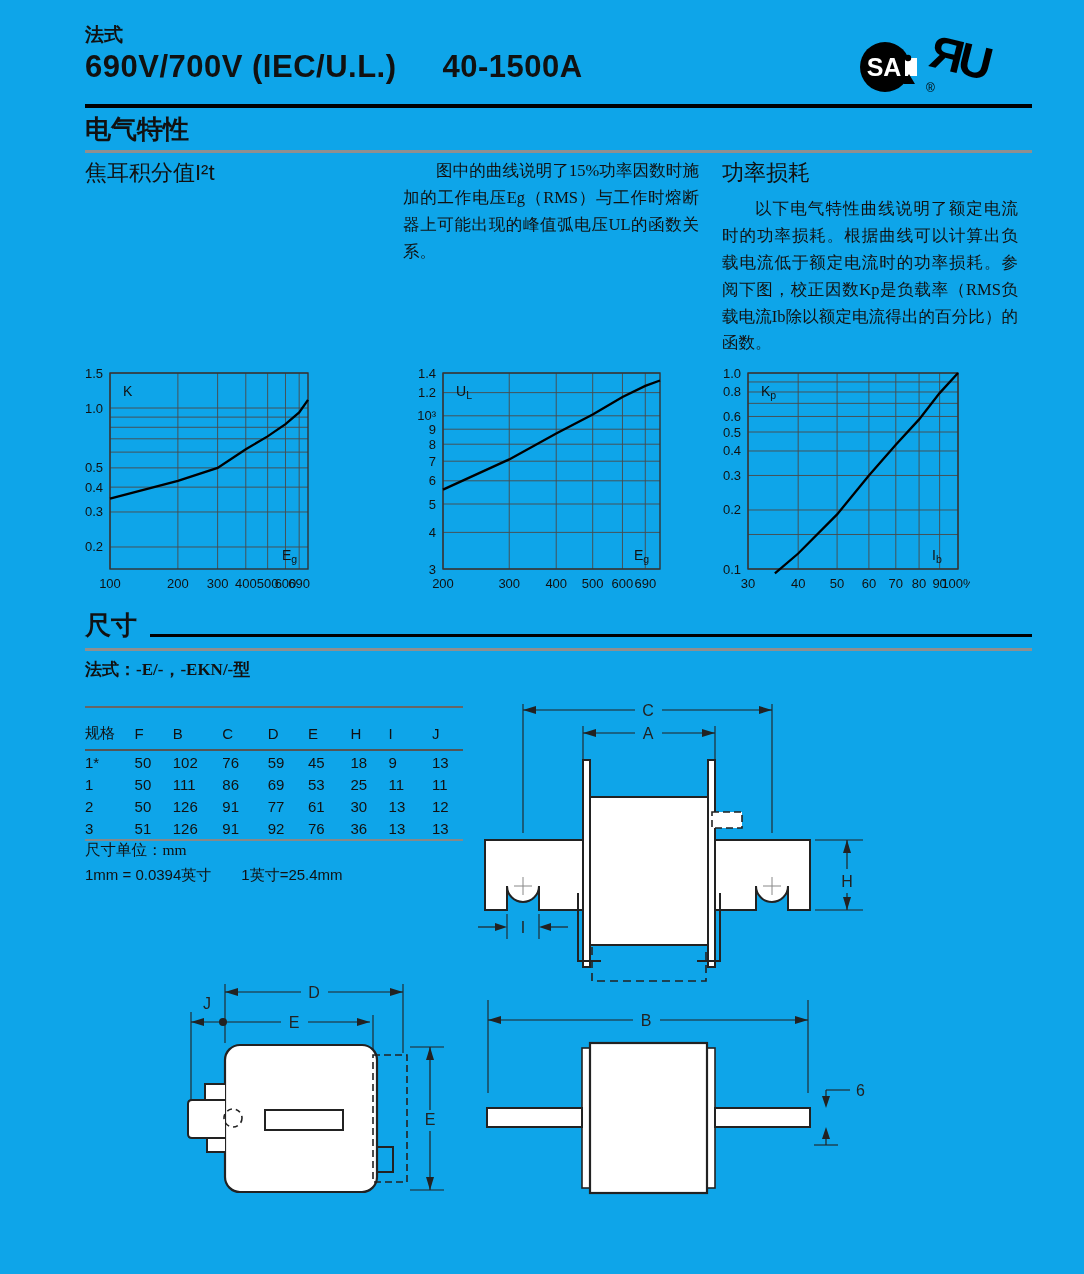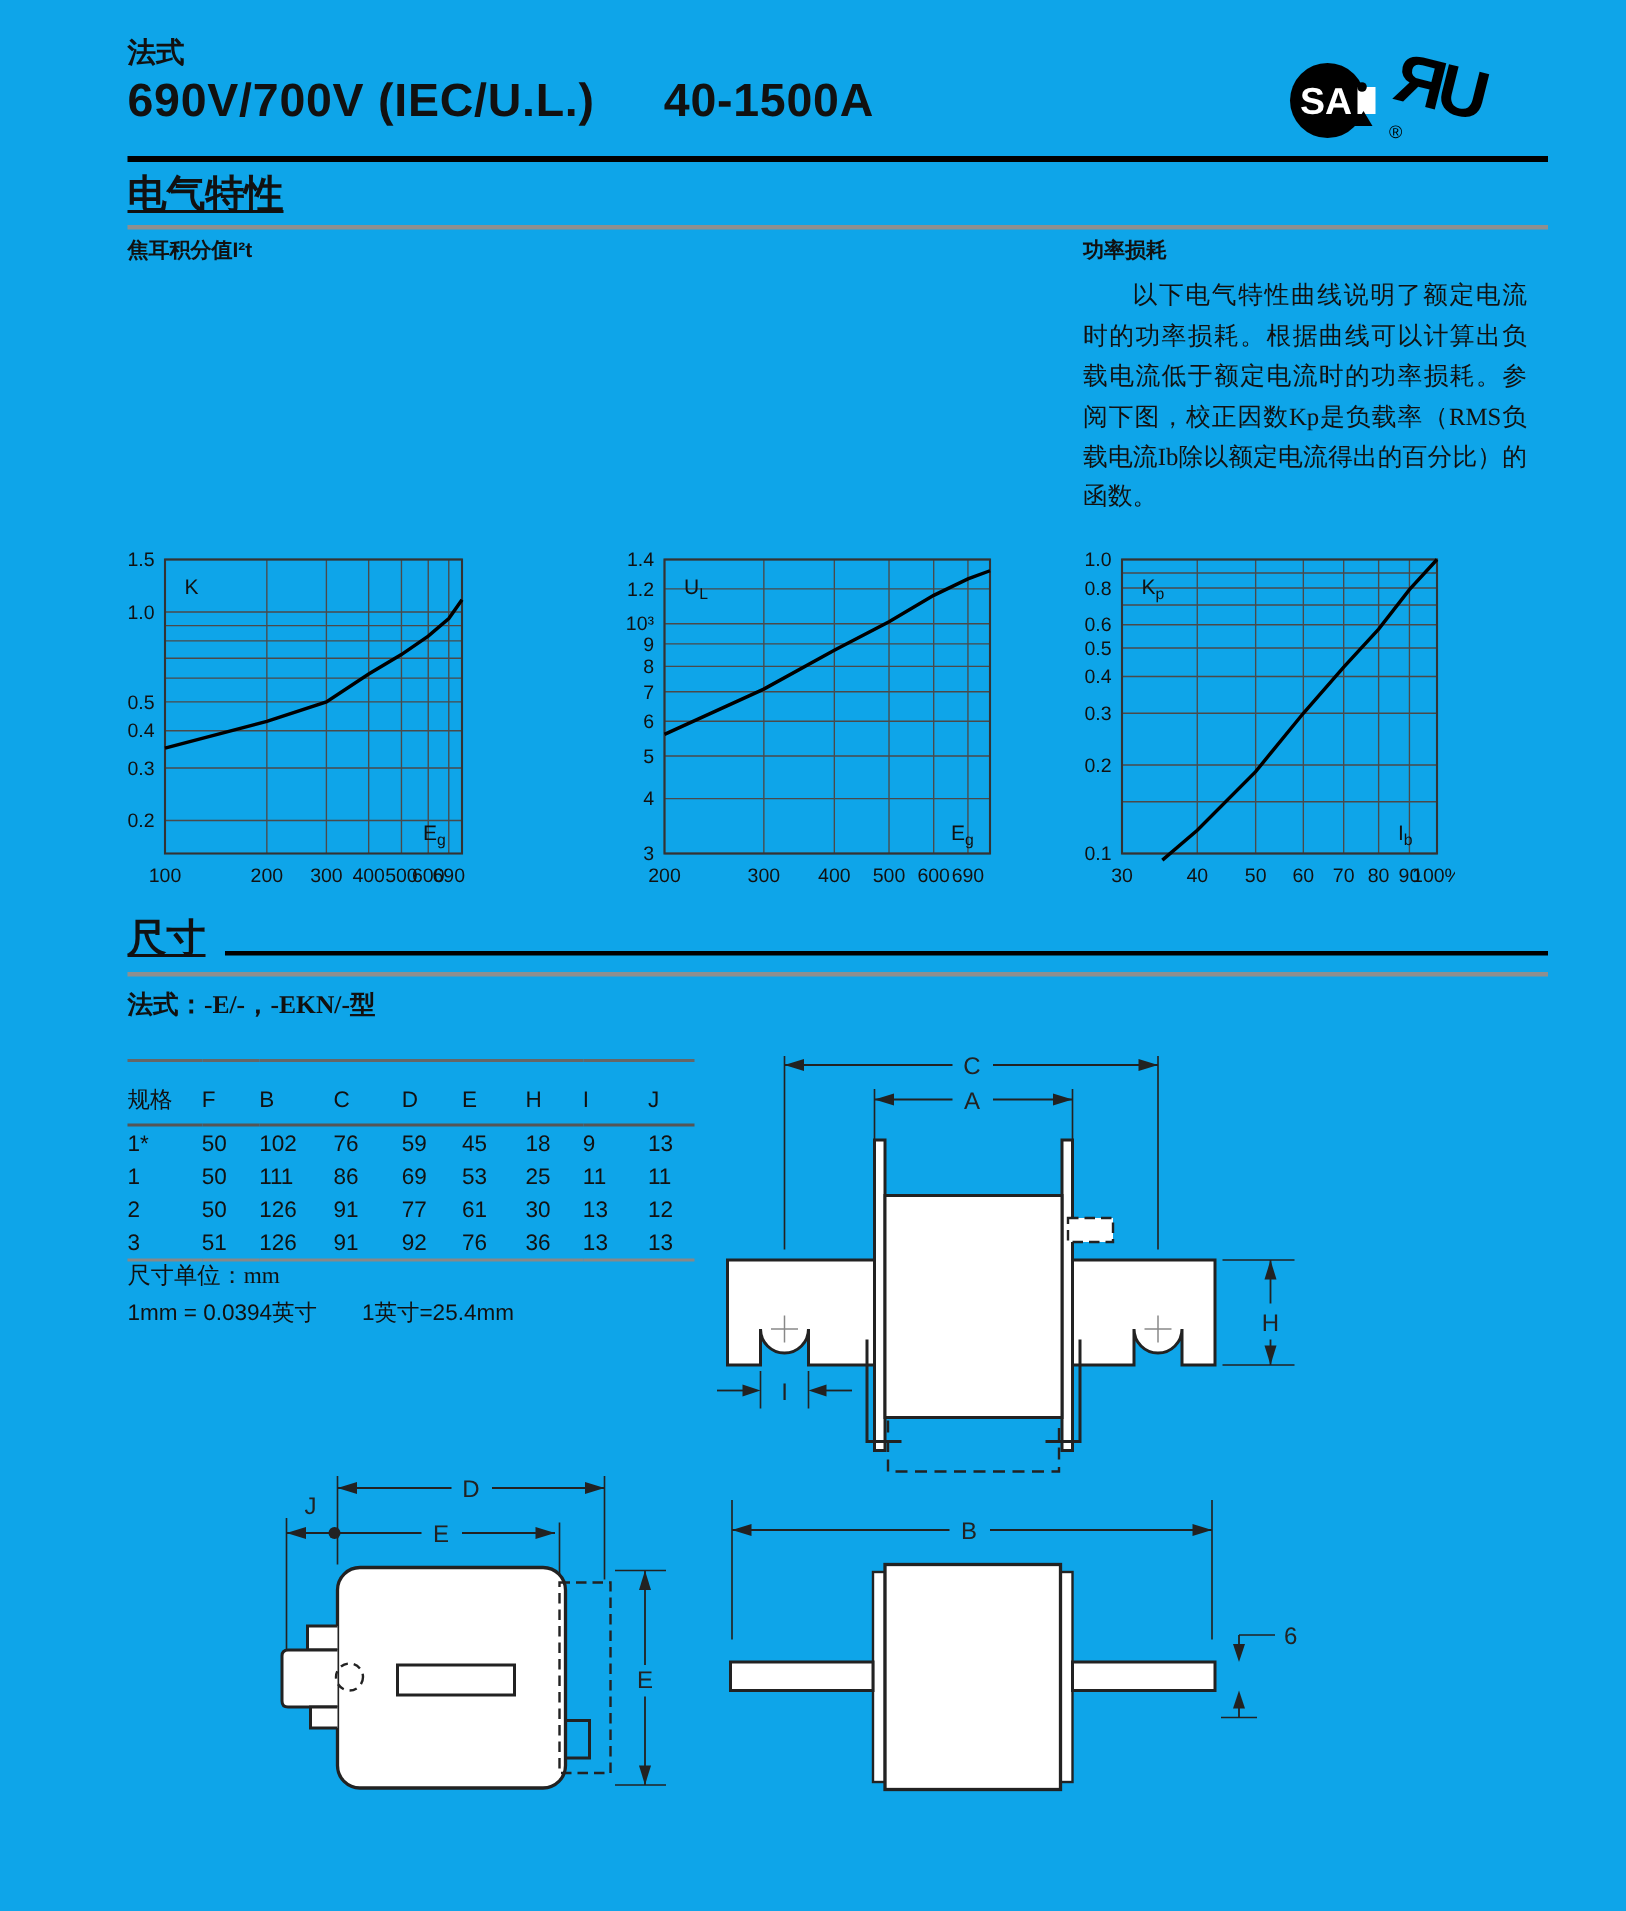--- a/index.html
+++ b/index.html
@@ -2,25 +2,25 @@
 <html><head>
 <meta charset="utf-8">
 <style>
   html,body{margin:0;padding:0;background:#e8e8e8;}
   .page{position:relative;width:1084px;height:1274px;background:#0ea5e9;margin:0 auto;
         font-family:"Liberation Sans","DejaVu Sans",sans-serif;color:#111;overflow:hidden;}
   .abs{position:absolute;}
   .brand{left:85px;top:22px;font-size:19px;font-weight:bold;}
   .bigtitle{left:85px;top:49px;font-size:31px;font-weight:bold;letter-spacing:.5px;display:flex;gap:46px;}
   .title-rule{left:85px;top:104px;width:947px;height:4px;background:#000;}
-  .sec-title{font-size:26px;font-weight:bold;text-decoration:underline;}
+  .sec-title{font-size:26px;font-weight:bold;}
   .rule-gray{height:3px;background:#8f8f8f;}
   .rule-black{height:3px;background:#000;}
   .col{top:158px;width:296px;}
-  .col h3{margin:0 0 8px 0;font-size:14px;font-weight:bold;}
+  .col h3{margin:0 0 8px 0;font-size:22px;font-weight:normal;}
   .col p{margin:0;font-size:16.5px;line-height:1.63;text-indent:2em;text-align:justify;
          font-family:"Liberation Serif","DejaVu Serif",serif;}
   .chart{top:366px;}
   .serif{font-family:"Liberation Serif","DejaVu Serif",serif;}
   .subtitle{left:85px;top:658px;font-size:17px;font-weight:bold;}
   table.dims{left:85px;top:706px;width:378px;border-collapse:collapse;table-layout:fixed;
              border-top:2px solid #666;border-bottom:2px solid #888;font-size:15px;}
   table.dims th{font-weight:normal;text-align:left;padding:16px 0 6px 0;border-bottom:2.5px solid #555;}
   table.dims td{text-align:left;padding:2.5px 0;}
   .note1{left:85px;top:840px;font-size:15.5px;text-align:center;}
@@ -56,20 +56,21 @@
 
   <div class="abs title-rule"></div>
 
   <div class="abs sec-title" style="left:85px;top:112px">电气特性</div>
   <div class="abs rule-gray" style="left:85px;top:150px;width:947px"></div>
 
   <div class="abs col" style="left:85px">
     <h3>焦耳积分值I²t</h3>
   </div>
   <div class="abs col" style="left:403px">
+    <p>图中的曲线说明了15%功率因数时施加的工作电压Eg（RMS）与工作时熔断器上可能出现的峰值弧电压UL的函数关系。</p>
   </div>
   <div class="abs col" style="left:722px">
     <h3>功率损耗</h3>
     <p>以下电气特性曲线说明了额定电流时的功率损耗。根据曲线可以计算出负载电流低于额定电流时的功率损耗。参阅下图，校正因数Kp是负载率（RMS负载电流Ib除以额定电流得出的百分比）的函数。</p>
   </div>
 
   <div class="abs chart" id="chart0" style="left:70px"><svg width="250" height="230" viewBox="0 0 250 230">
         <line x1="40" y1="7" x2="40" y2="203" stroke="#4a4a4a" stroke-width="0.9"></line>
         <line x1="107.8901373606485" y1="7" x2="107.8901373606485" y2="203" stroke="#4a4a4a" stroke-width="0.9"></line>
         <line x1="147.60332188543632" y1="7" x2="147.60332188543632" y2="203" stroke="#4a4a4a" stroke-width="0.9"></line>

